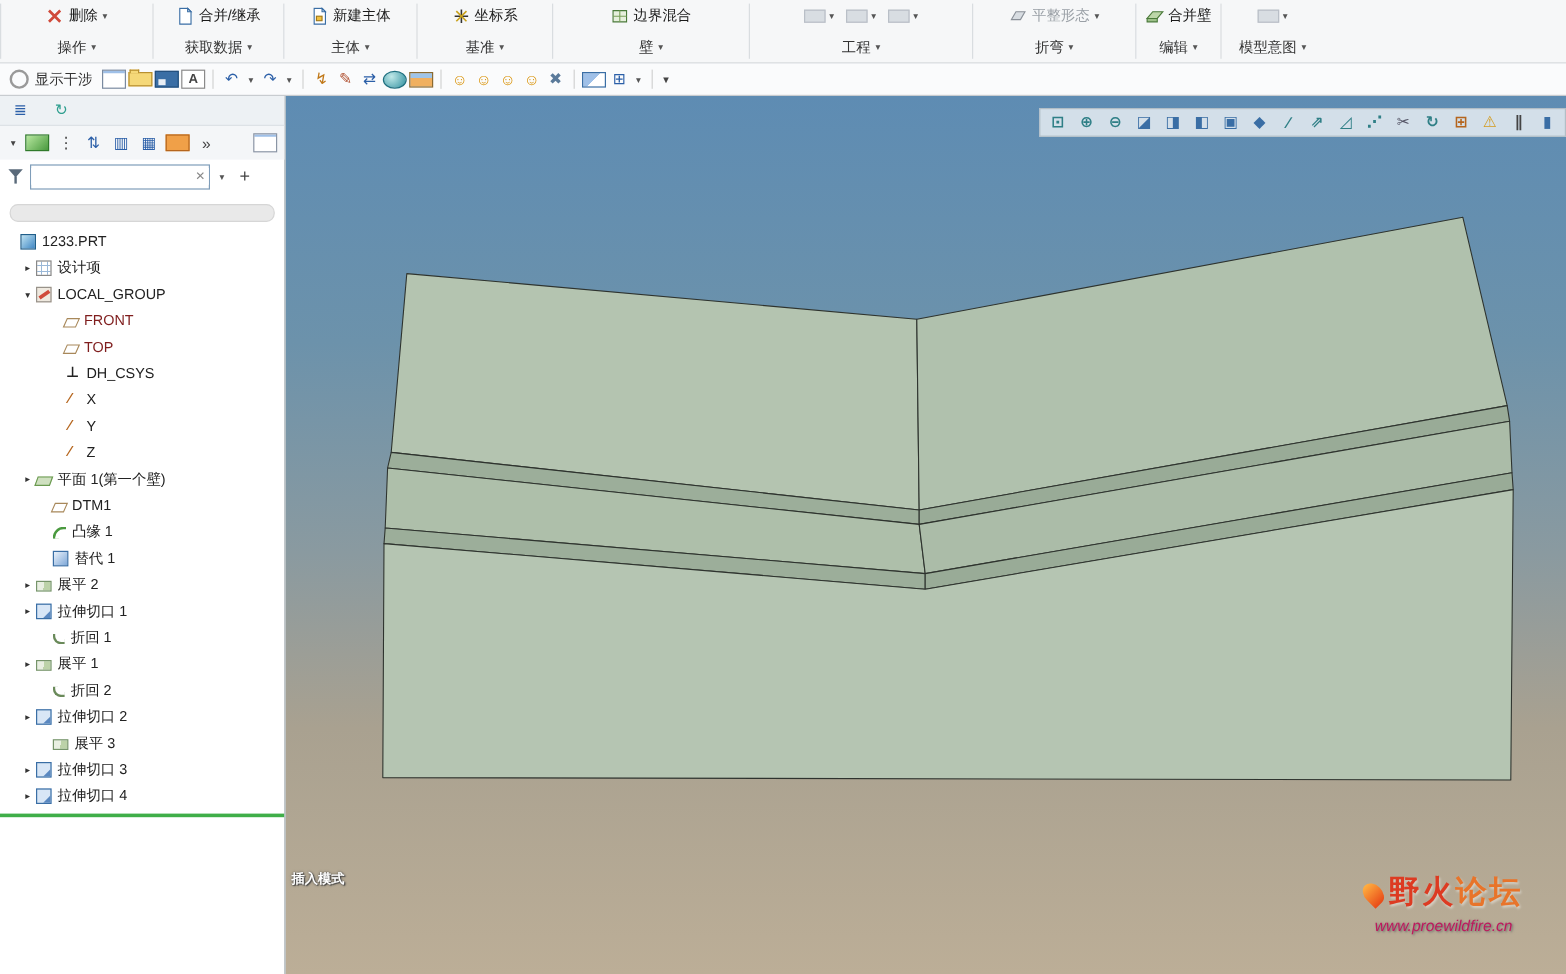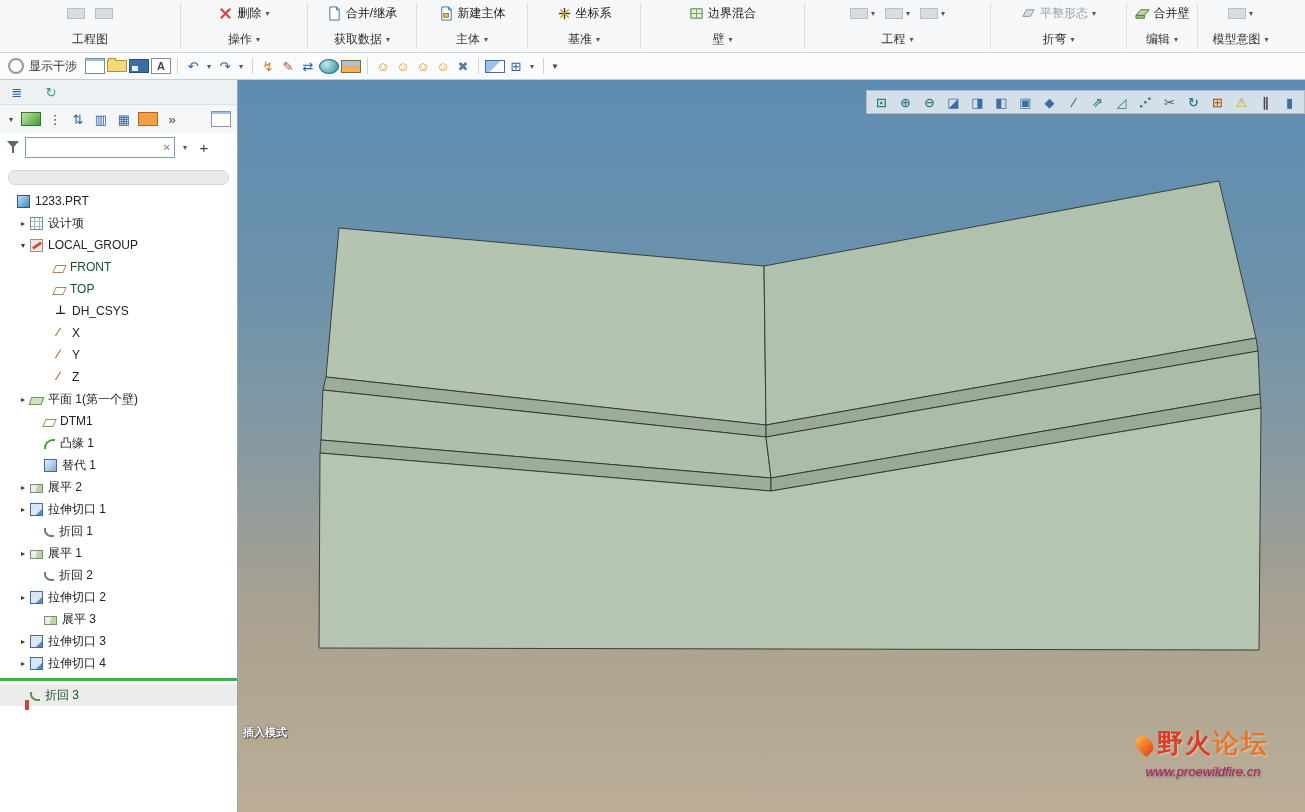--- a/index.html
+++ b/index.html
@@ -57,21 +57,21 @@
   .flt-wrap input{border:none;outline:none;flex:1;font-size:12px;padding:0 14px 0 4px;min-width:0;font-family:inherit}
   .flt-x{position:absolute;right:3px;font-size:10px;color:#888}
   .tp-strip{height:13px;background:#e9e9e9;border:1px solid #d6d6d6;border-radius:7px;margin:9px 8px 2px;flex:none}
   #tree-scroll{flex:1;overflow:hidden;padding-top:3px}
 
   .tree-row{display:flex;align-items:center;height:22px;color:#222;cursor:default}
   .tindent{flex:none;height:1px}
   .tarrow{width:14px;flex:none;font-size:8px;color:#333;text-align:center}
   .ticon{width:13px;height:13px;flex:none;margin-right:5px;position:relative;box-sizing:border-box}
   .tlabel{white-space:nowrap}
-  .dim{color:#14532d}
+  .dim{color:#7f1d1d}
   .tree-row.insert-bar{height:3px;background:#3fae49;margin:4px 0 3px}
   .tree-row.after-insert{background:#ececec}
   .after-insert .tarrow{position:relative}
   .after-insert .tarrow::after{content:"";position:absolute;right:1px;top:5px;width:4px;height:10px;background:#cf4a2a}
 
   .ic-part{background:linear-gradient(135deg,#bfe3f2,#3f86c4);border:1px solid #1f5e8a}
   .ic-table{background:#fff;border:1px solid #888;background-image:linear-gradient(180deg,transparent 3px,#9ab8d8 3px 4px,transparent 4px 8px,#9ab8d8 8px 9px,transparent 9px),linear-gradient(90deg,transparent 3px,#9ab8d8 3px 4px,transparent 4px 8px,#9ab8d8 8px 9px,transparent 9px)}
   .ic-group{background:#efe9df;border:1px solid #98928a}
   .ic-group::after{content:"";position:absolute;left:1px;top:4px;width:10px;height:3px;background:#d04a3a;transform:rotate(-35deg)}
   .ic-plane{height:8px;width:11px;margin-top:3px;border:1px solid #a8885a;transform:skewX(-24deg)}
@@ -99,29 +99,20 @@
   .wm-1{color:#dd3b22}
   .wm-2{color:#e8742a}
   .wm-url{font-size:13px;font-style:italic;color:#be185d;text-shadow:1px 1px 2px #666;margin-top:3px}
 </style>
 </head>
 <body>
 
 <div id="app">
 
   <div id="ribbon">
-    <div class="rb-group gw0">
-      <div class="rb-content">
-        <span class="rb-stub"></span>
-        <span class="rb-stub"></span>
-      </div>
-      <div class="rb-label">
-        <span>工程图</span>
-      </div>
-    </div>
     <div class="rb-sep"></div>
 
     <div class="rb-group gw1">
       <div class="rb-content">
         <div class="rb-btn">
           <svg width="15" height="15" viewBox="0 0 16 16">
               <path d="M3 3 L13 13 M13 3 L3 13" stroke="#d04a3a" stroke-width="2.4" fill="none"></path>
             </svg>
           <span>删除</span>
           <span class="rb-caret">▾</span>
@@ -540,26 +531,20 @@
             <span class="tlabel">拉伸切口 4</span>
           </div>
 
           <div class="tree-row insert-bar">
             
             
             
             
           </div>
 
-          <div class="tree-row after-insert">
-            <span class="tindent" style="width: 16px;"></span>
-            <span class="tarrow"></span>
-            <span class="ticon ic-foldback"></span>
-            <span class="tlabel dim">折回 3</span>
-          </div>
         </div>
     </div>
 
     <div id="viewport">
       <div class="vp-bg"></div>
 
       <svg class="vp-svg" width="1068" height="732" viewBox="0 0 1068 732">
         <g stroke="#2e332e" stroke-width="0.9" stroke-linejoin="round">
           <polygon points="101,148 526,186 528,345 88,297" fill="#b4c4b0"></polygon>
           <polygon points="526,186 981,101 1018,258 528,345" fill="#b0c1ad"></polygon>

